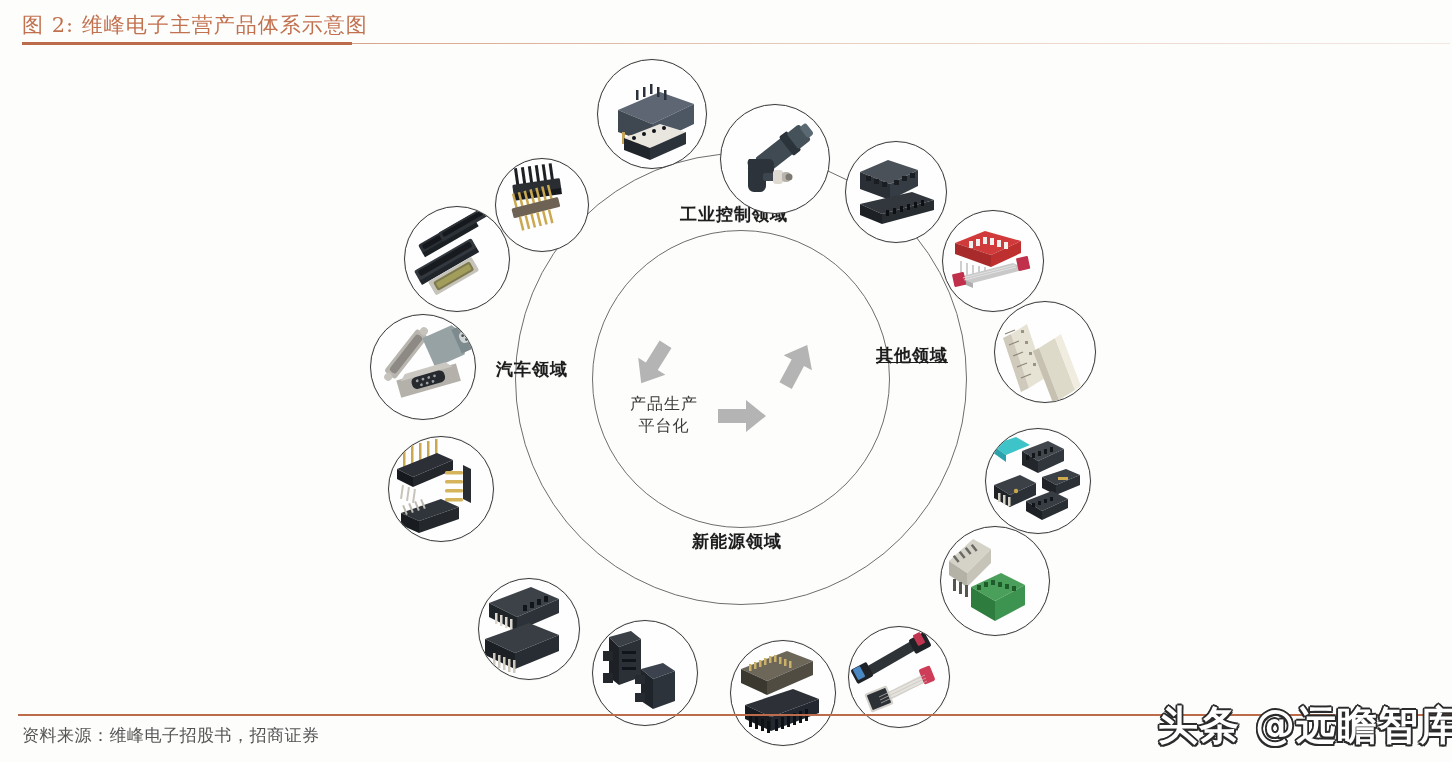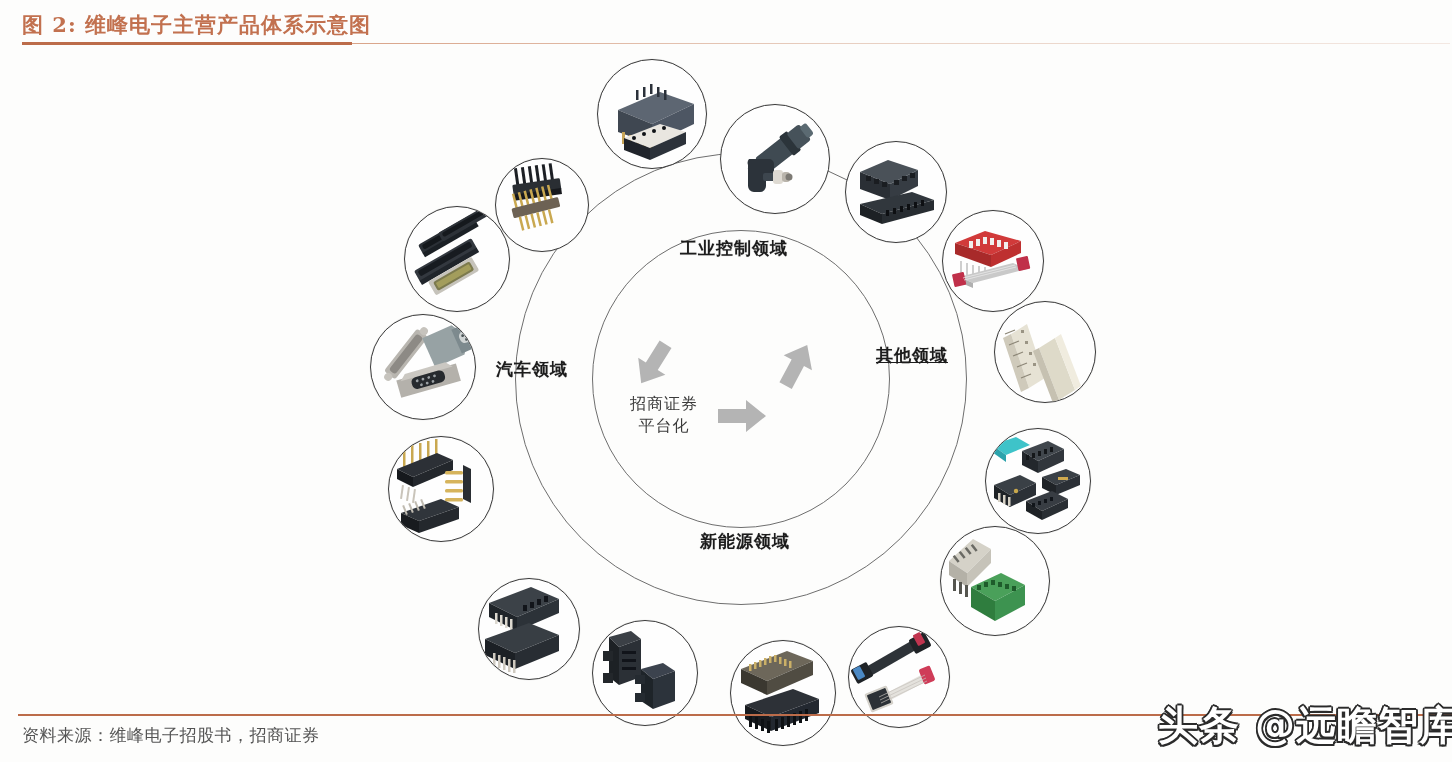--- a/index.html
+++ b/index.html
@@ -7,21 +7,21 @@
     width:1452px;height:762px;
     background:#fdfdfc;
     font-family:"Liberation Sans","DejaVu Sans",sans-serif;
     overflow:hidden;position:relative;
   }
   
   .fig-header{position:absolute;left:0;top:0;width:1452px;height:48px;}
   .fig-title{
     position:absolute;left:22px;top:11px;
     font-family:"DejaVu Serif","Liberation Serif",serif;
-    font-weight:bold;font-size:21px;letter-spacing:1px;
+    font-weight:normal;font-size:21px;letter-spacing:1px;
     color:#c2714f;white-space:nowrap;
   }
   .rule-thick{
     position:absolute;left:22px;top:42px;width:330px;height:3px;
     background:#bc6c4a;
   }
   .rule-thin{
     position:absolute;left:352px;top:43px;width:1098px;height:1px;
     background:linear-gradient(to right,#d9a489 0%,#e8cfc1 45%,#f3e8e2 100%);
   }
@@ -86,27 +86,27 @@
   <div class="fig-title">图 2:  维峰电子主营产品体系示意图</div>
   <div class="rule-thick"></div>
   <div class="rule-thin"></div>
 </div>
 
 <div class="diagram">
 
   <div class="ring outer" style="left:515px;top:105px;width:450px;height:450px;"></div>
   <div class="ring inner" style="left:592px;top:182px;width:296px;height:296px;"></div>
 
-  <div class="domain-label" style="left:680px;top:155px;margin-top:34px;">工业控制领域</div>
+  <div class="domain-label" style="left:680px;top:155px;">工业控制领域</div>
   <div class="domain-label" style="left:876px;top:296px;text-decoration:underline;">其他领域</div>
-  <div class="domain-label" style="left:692px;top:482px;margin-left:8px;">新能源领域</div>
+  <div class="domain-label" style="left:692px;top:482px;">新能源领域</div>
   <div class="domain-label" style="left:496px;top:310px;">汽车领域</div>
 
   <div class="core-text" style="left:604px;top:345px;width:120px;">
-    <div>招商证券</div>
+    <div>产品生产</div>
     <div>平台化</div>
   </div>
 
   <div class="cyc-arrow" style="left:624px;top:288px;width:56px;height:56px;">
     <svg viewBox="0 0 56 56">
         <g transform="rotate(32 28 28)">
       <path d="M22 4 h14 v26 h9 L29 50 L13 30 h9 z" fill="#b4b4b4"></path>
     </g>
       </svg>
   </div>

